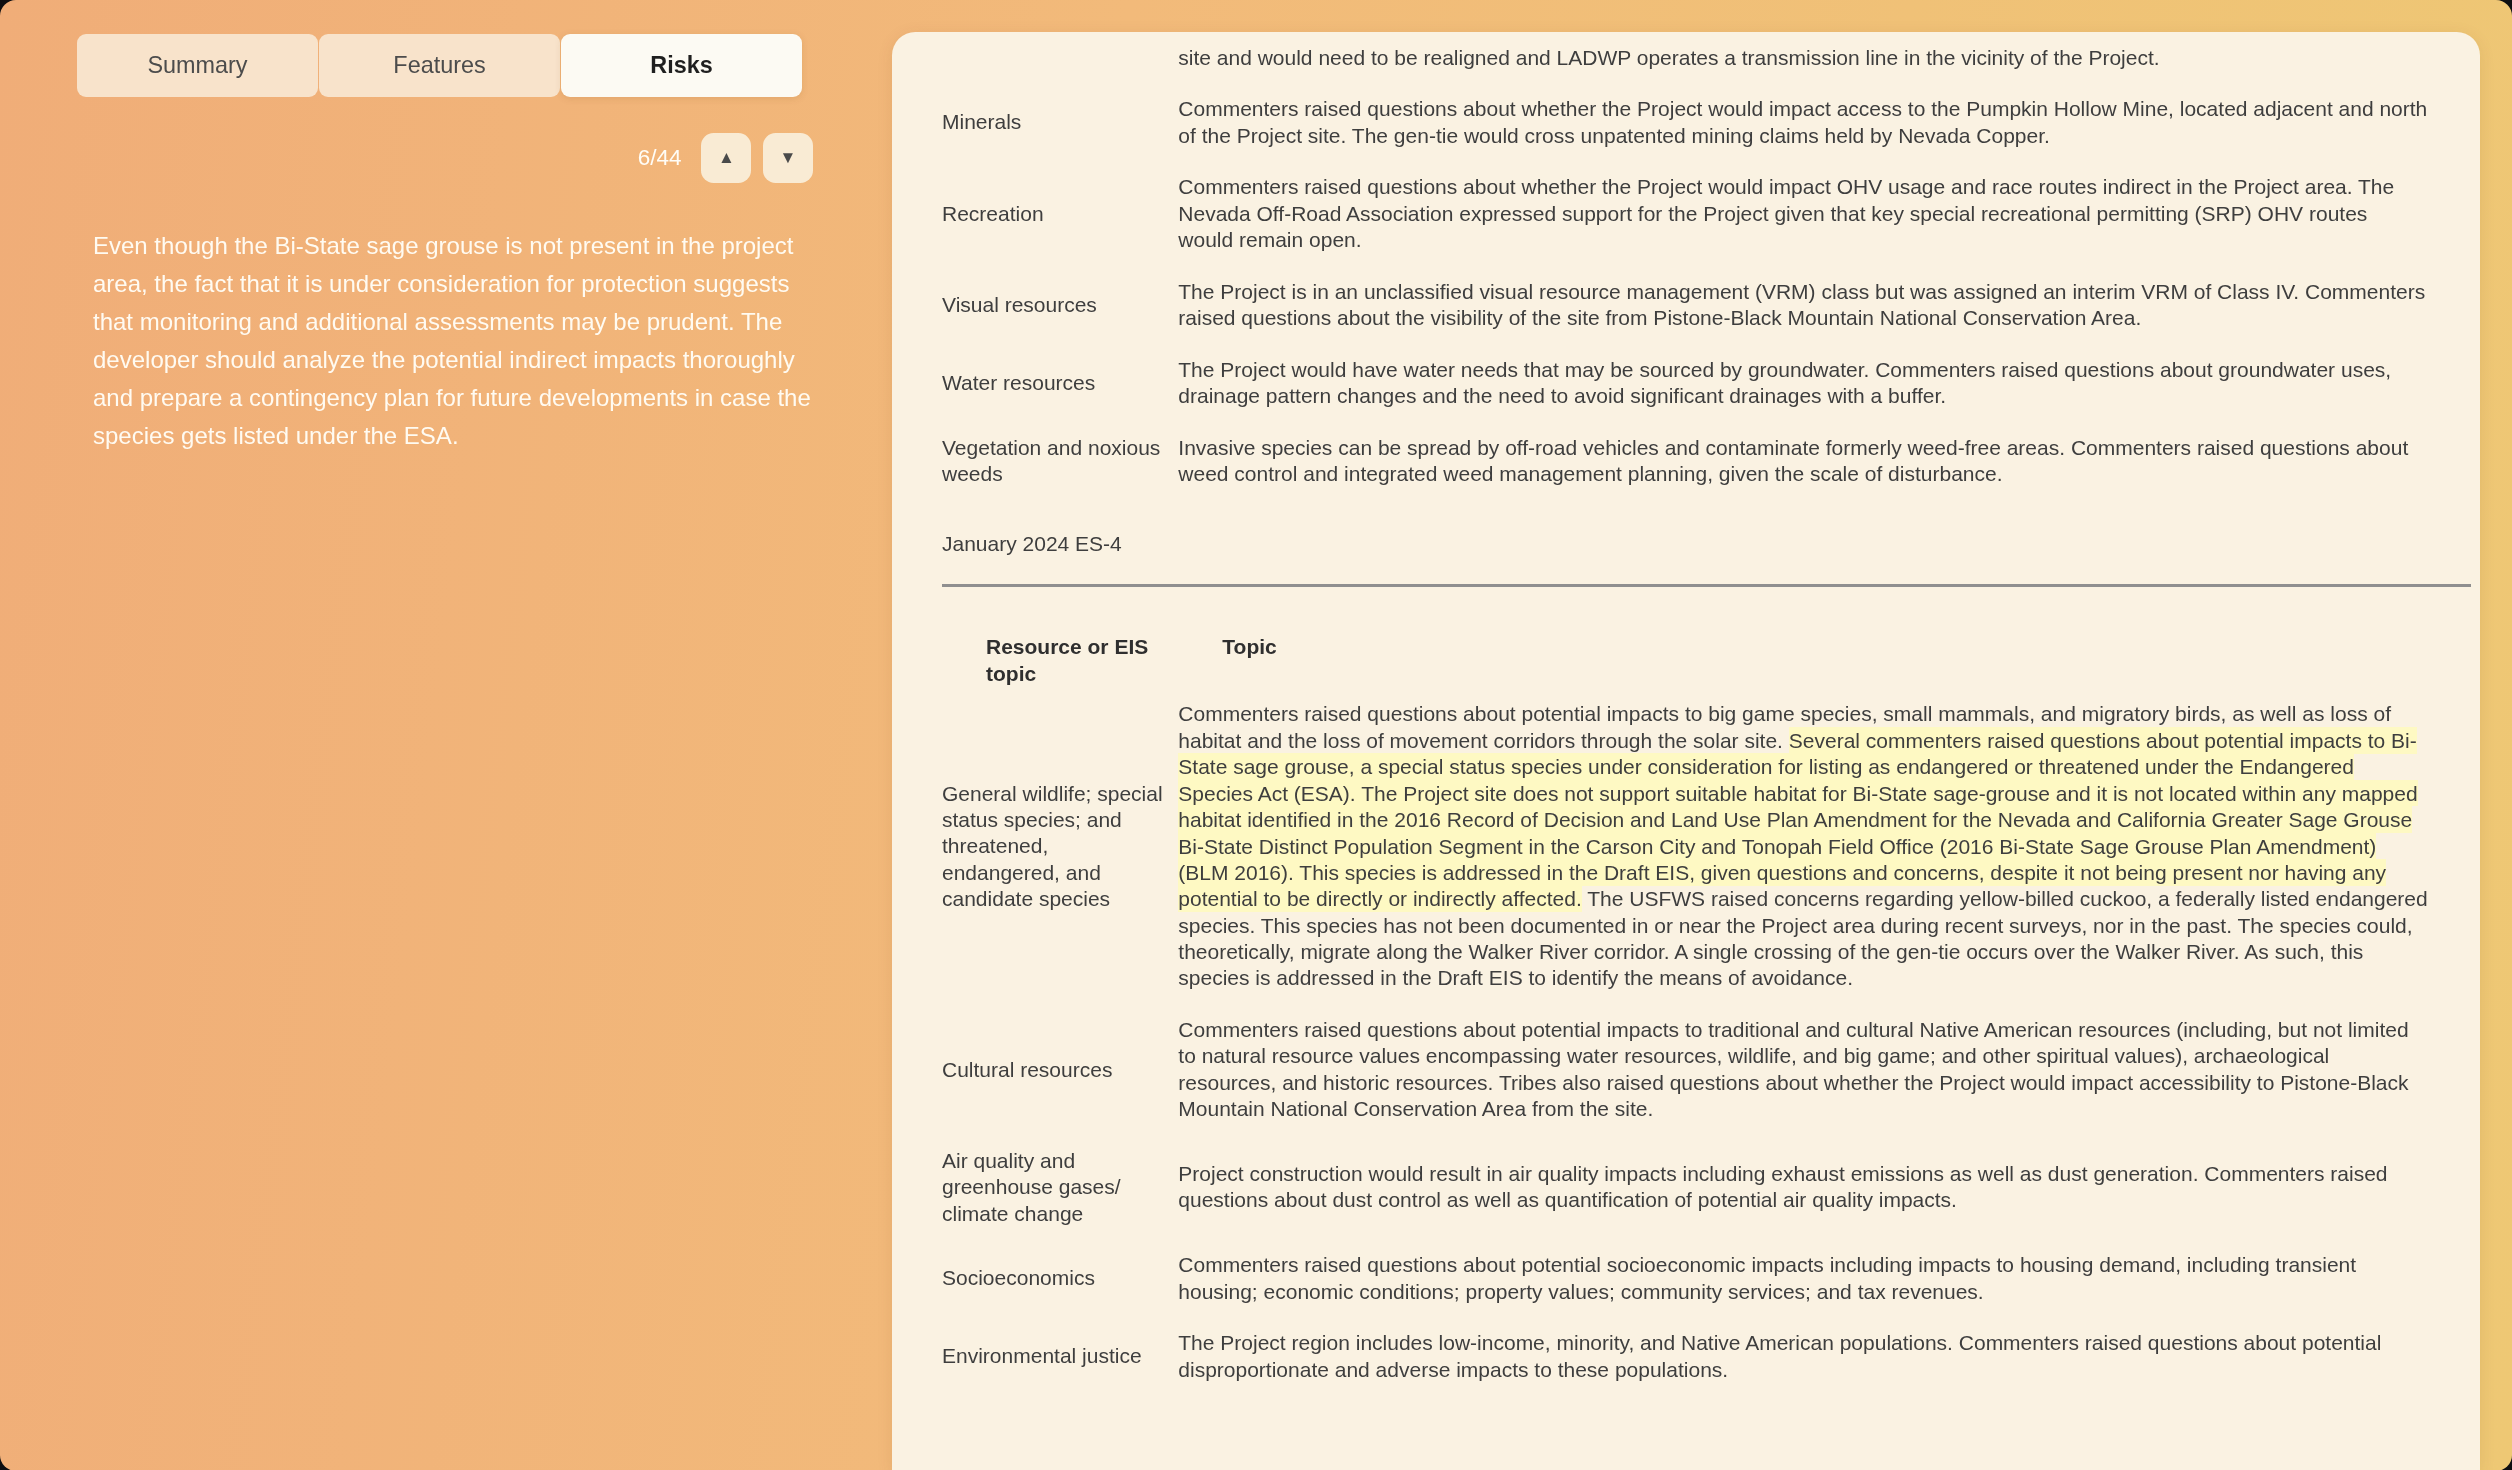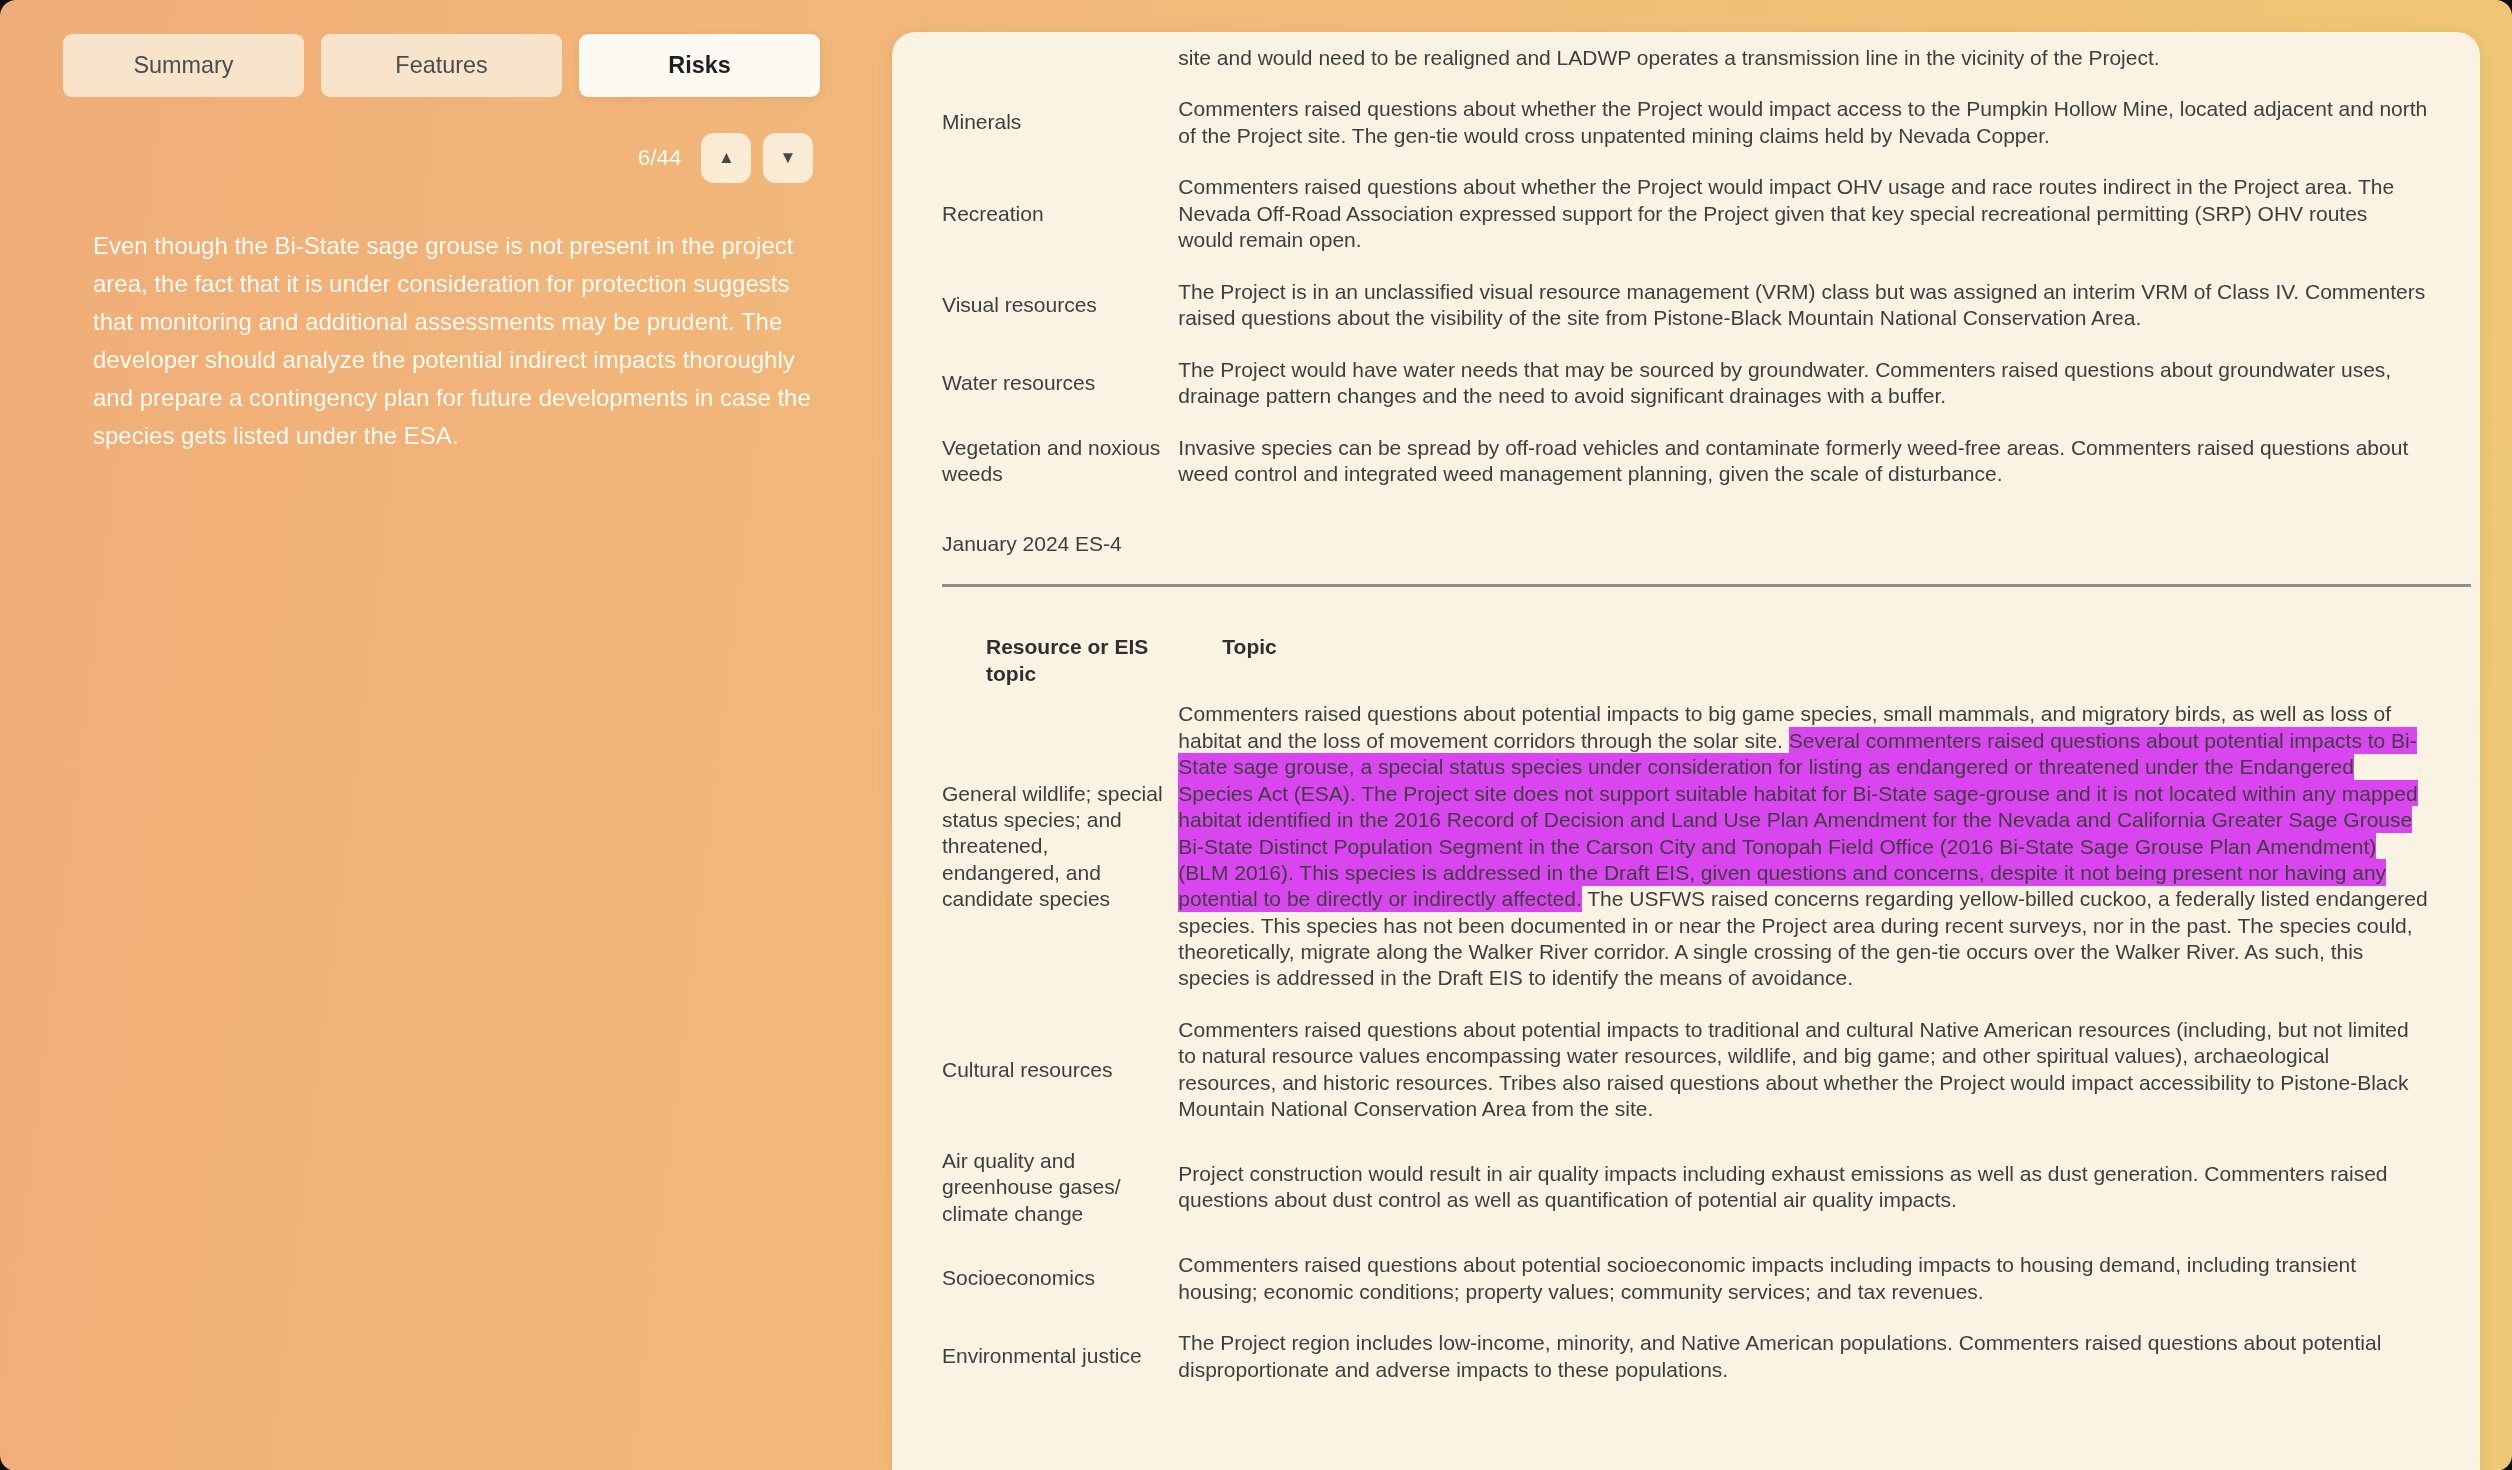--- a/index.html
+++ b/index.html
@@ -7,22 +7,22 @@
   body { font-family:"Liberation Sans","DejaVu Sans",sans-serif; }
 
   .stage {
     position:relative; width:2512px; height:1471px;
     background:linear-gradient(97deg, #f0ad78 0%, #f2ba7a 42%, #eec874 100%);
     border-radius:16px; overflow:hidden;
   }
 
   
   .tabbar {
-    position:absolute; left:63px; top:34px;
-    display:flex; gap:17px;
+    position:absolute; left:77px; top:34px;
+    display:flex; gap:1px;
   }
   .tab {
     width:241px; height:63px; border:none; border-radius:9px;
     background:#f8e3cb; color:#4c4c4c;
     font-family:inherit; font-size:23.4px; cursor:pointer;
   }
   .tab.active {
     background:#fcfaf3; color:#1f1f1f; font-weight:bold;
     box-shadow:0 1.8px 7.2px rgba(120,70,20,0.12);
   }
@@ -55,21 +55,21 @@
   }
 
   .trow {
     display:grid; grid-template-columns:221px 1fr; column-gap:15.3px;
     align-items:center; padding:12.6px 0;
   }
   .trow.partial { padding-top:0; }
   .tlabel { color:#3e3e3e; }
   .ttext  { color:#3e3e3e; }
 
-  .hl { background:#d946ef; padding:1.8px 0; }
+  .hl { background:#fef9c3; padding:1.8px 0; }
 
   .page-footer { margin:31px 0 27px; }
 
   .table-top-rule { height:2.7px; background:#8f8f8f; margin-right:-43px; }
 
   .thead { margin-top:47px; padding:0 0 1.8px; display:grid;
            grid-template-columns:221px 1fr; column-gap:15.3px; }
   .thead .th { font-weight:bold; color:#2f2f2f;margin-left:44px; }
 </style>
 </head>

